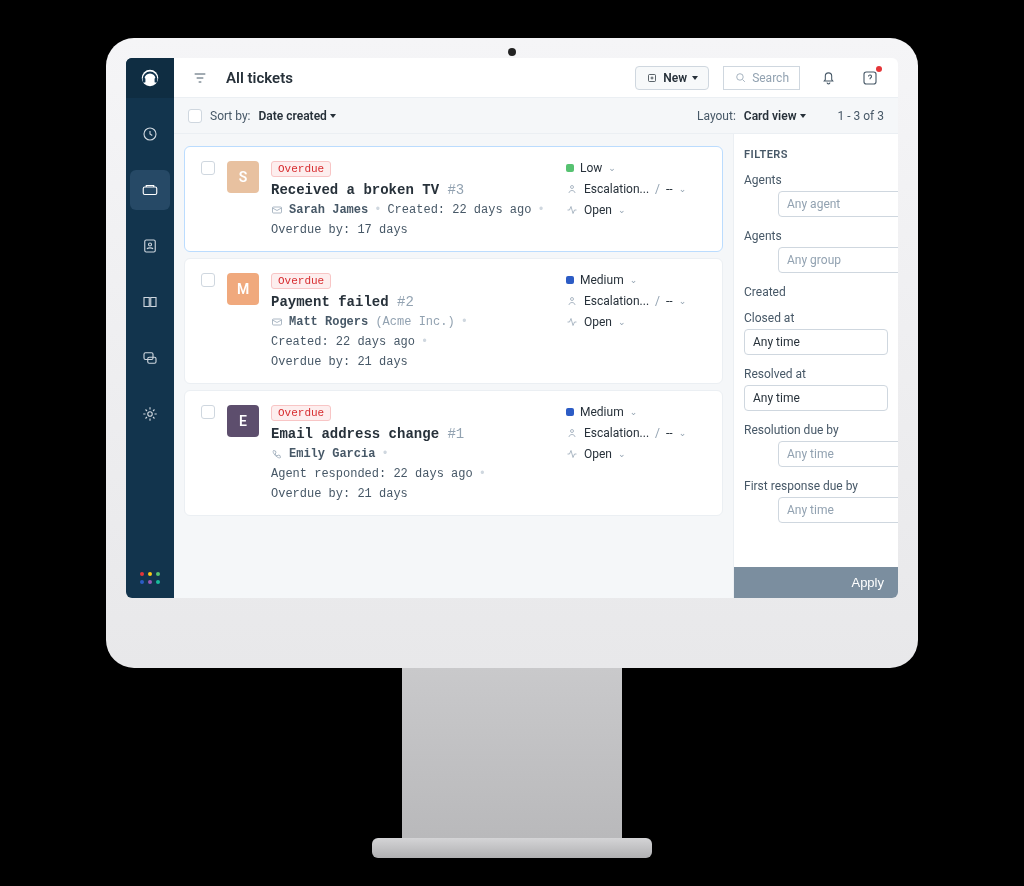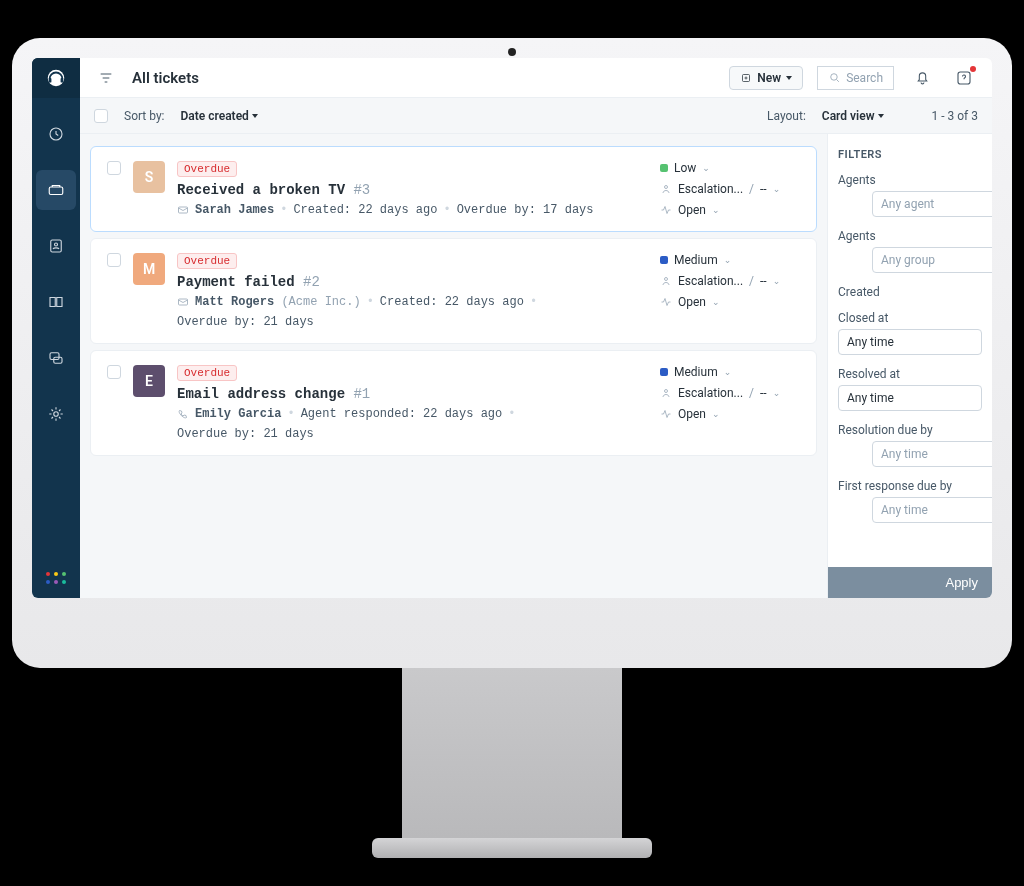--- a/index.html
+++ b/index.html
@@ -1,18 +1,18 @@
 <!DOCTYPE html>
 <html><head>
 <meta charset="utf-8">
 <style>
 * { margin: 0; padding: 0; box-sizing: border-box; }
 body { font-family: -apple-system, BlinkMacSystemFont, "Segoe UI", Roboto, sans-serif; background: #000; display: flex; align-items: center; justify-content: center; min-height: 886px; }
 
-.monitor-wrap { width: 1000px; }
+.monitor-wrap { width: 812px; }
 .monitor-bezel { background: linear-gradient(180deg, #f5f5f7, #e8e8ea); border-radius: 28px; padding: 20px; box-shadow: 0 20px 60px rgba(0,0,0,0.5); position: relative; }
 .camera { position: absolute; top: 10px; left: 50%; transform: translateX(-50%); width: 8px; height: 8px; background: #222; border-radius: 50%; }
 .screen { background: #fff; border-radius: 6px; overflow: hidden; height: 540px; display: flex; flex-direction: column; }
 .monitor-chin { height: 50px; }
 .stand { width: 220px; height: 180px; margin: 0 auto; background: linear-gradient(180deg, #c9c9cb, #b8b8ba); border-radius: 0 0 8px 8px; position: relative; }
 .stand::after { content: ""; position: absolute; bottom: -10px; left: -30px; right: -30px; height: 20px; background: linear-gradient(180deg, #d4d4d6, #b0b0b2); border-radius: 6px; }
 
 .app { display: flex; height: 100%; font-size: 13px; color: #27313a; }
 .nav-rail { width: 48px; background: #12344d; display: flex; flex-direction: column; align-items: center; padding-top: 0; }
 .brand { width: 48px; height: 40px; display: flex; align-items: center; justify-content: center; background: #0f2d42; }
@@ -26,21 +26,21 @@
 
 .main { flex: 1; display: flex; flex-direction: column; min-width: 0; }
 .topbar { height: 40px; display: flex; align-items: center; padding: 0 14px; border-bottom: 1px solid #ebeff3; gap: 14px; }
 .filter-btn { width: 24px; height: 24px; display: flex; align-items: center; justify-content: center; color: #475867; cursor: pointer; }
 .page-title { font-weight: 600; font-size: 15px; flex: 1; }
 .new-btn { display: flex; align-items: center; gap: 5px; border: 1px solid #cfd7df; border-radius: 4px; padding: 4px 10px; font-size: 12px; background: #f7f9fa; cursor: pointer; font-weight: 600; }
 .search-btn { display: flex; align-items: center; gap: 5px; border: 1px solid #cfd7df; border-radius: 0; padding: 4px 10px; font-size: 12px; color: #92a2b1; cursor: pointer; background: #fff; }
 .icon-btn { width: 28px; height: 28px; display: flex; align-items: center; justify-content: center; color: #475867; cursor: pointer; position: relative; }
 .help-dot { position: absolute; top: 2px; right: 2px; width: 6px; height: 6px; background: #e43538; border-radius: 50%; }
 
-.subbar { height: 36px; display: flex; align-items: center; padding: 0 14px; gap: 16px; background: #f5f7f9; border-bottom: 1px solid #ebeff3; font-size: 12px; }
+.subbar { height: 36px; display: flex; align-items: center; padding: 0 14px; gap: 8px; background: #f5f7f9; border-bottom: 1px solid #ebeff3; font-size: 12px; }
 .checkbox { width: 14px; height: 14px; border: 1.5px solid #cfd7df; border-radius: 3px; background: #fff; cursor: pointer; flex-shrink: 0; }
 .sub-label { color: #475867; }
 .sub-value { color: #27313a; font-weight: 600; cursor: pointer; display: inline-flex; align-items: center; gap: 3px; }
 .sub-spacer { flex: 1; }
 
 .content { flex: 1; display: flex; min-height: 0; }
 .tickets { flex: 1; overflow-y: auto; padding: 6px 0; background: #f5f7f9; }
 
 .card { background: #fff; border: 1px solid #ebeff3; border-radius: 6px; margin: 6px 10px; padding: 14px 16px; display: flex; gap: 12px; align-items: flex-start; }
 .card.highlight { border-color: #bbdcfe; }

